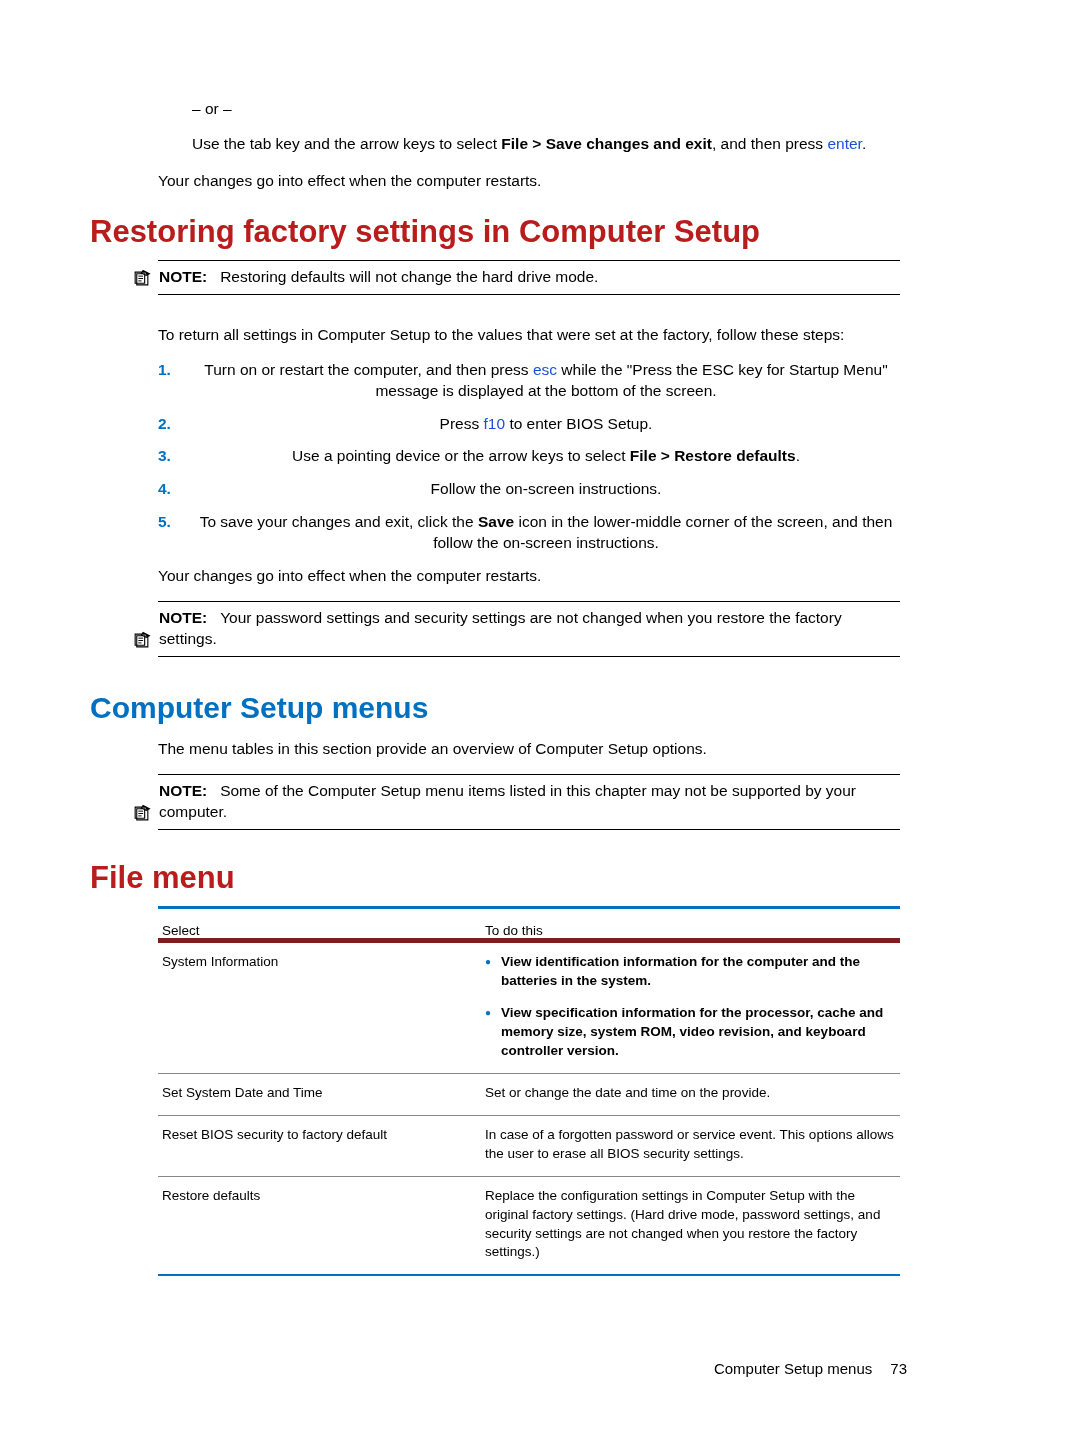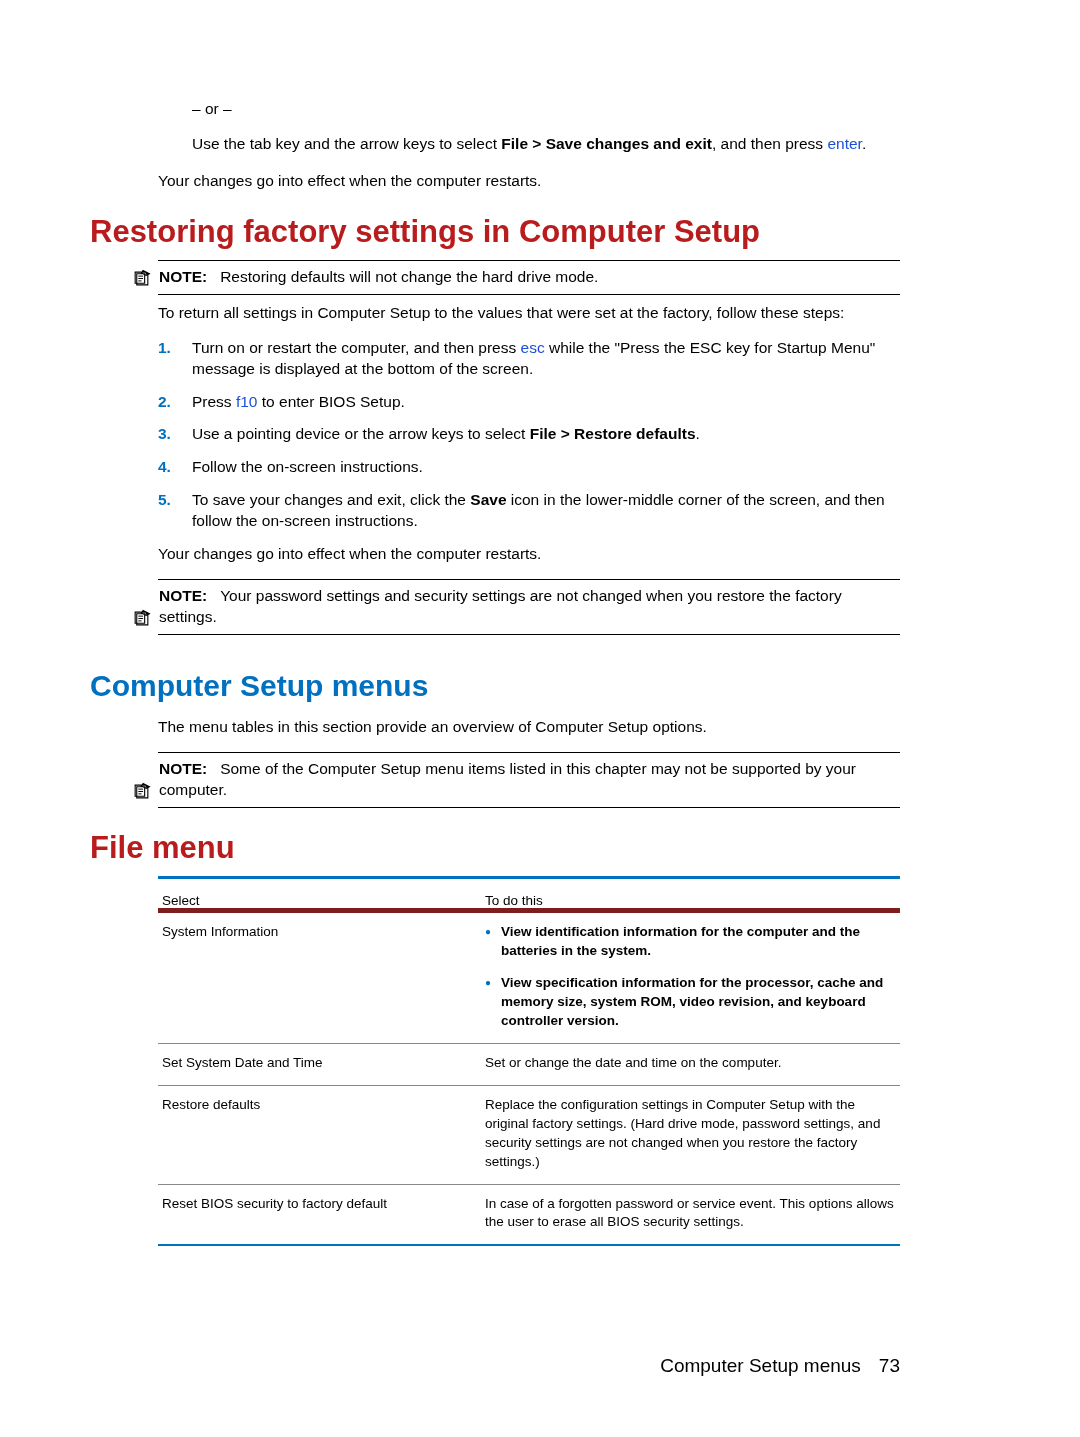--- a/index.html
+++ b/index.html
@@ -45,21 +45,21 @@
     .h1 {
       color: #0070c0;
       font-size: 30px;
       font-weight: bold;
       margin: 34px 0 14px -68px;
     }
     .note-box {
       border-top: 1px solid #000;
       border-bottom: 1px solid #000;
       padding: 6px 0 6px 0;
-      margin: 0 0 8px 0;
+      margin: 0 0 30px 0;
       display: flex;
       align-items: flex-end;
       column-gap: 8px;
     }
     .note-box .icon-wrap {
       margin-left: -26px;
       flex: 0 0 auto;
     }
     .note-icon {
       width: 19px;
@@ -87,20 +87,21 @@
       font-size: 15.5px;
       line-height: 1.35;
     }
     ol.steps li .num {
       color: #0070c0;
       font-weight: bold;
       min-width: 20px;
     }
     ol.steps li .step-text {
       flex: 1;
+      text-align: center;
     }
     .bold {
       font-weight: bold;
     }
     
     .file-table {
       border-top: 3px solid #0070c0;
       margin-top: 8px;
     }
     .ft-header {
@@ -135,22 +136,22 @@
     .ft-bullet-dot {
       color: #0070c0;
       font-size: 10px;
       line-height: 18px;
       flex: 0 0 auto;
     }
     .ft-bullet-text { flex: 1; font-weight: bold; }
     .footer {
       position: absolute;
       bottom: 60px;
-      right: 90px;
-      font-size: 19px;
+      right: 83px;
+      font-size: 15px;
     }
     .footer .sect { margin-right: 18px; }
   </style>
 </head>
 <body>
 
 <div class="page">
   <div class="content">
 
     <p class="or-line">– or –</p>
@@ -249,31 +250,31 @@
             <li>
                 <span class="ft-bullet-dot">●</span>
                 <span class="ft-bullet-text">View specification information for the processor, cache and memory size, system ROM, video revision, and keyboard controller version.</span>
               </li>
           </ul>
         </div>
       </div>
 
       <div class="ft-row">
         <div class="ft-col1">Set System Date and Time</div>
-        <div class="ft-col2">Set or change the date and time on the computer.</div>
+        <div class="ft-col2">Set or change the date and time on the provide.</div>
+      </div>
+
+      <div class="ft-row">
+        <div class="ft-col1">Reset BIOS security to factory default</div>
+        <div class="ft-col2">In case of a forgotten password or service event. This options allows the user to erase all BIOS security settings.</div>
       </div>
 
       <div class="ft-row">
         <div class="ft-col1">Restore defaults</div>
         <div class="ft-col2">Replace the configuration settings in Computer Setup with the original factory settings. (Hard drive mode, password settings, and security settings are not changed when you restore the factory settings.)</div>
-      </div>
-
-      <div class="ft-row">
-        <div class="ft-col1">Reset BIOS security to factory default</div>
-        <div class="ft-col2">In case of a forgotten password or service event. This options allows the user to erase all BIOS security settings.</div>
       </div>
     </div>
 
   </div>
 
   <div class="footer">
     <span class="sect">Computer Setup menus</span><span>73</span>
   </div>
 </div>
 

